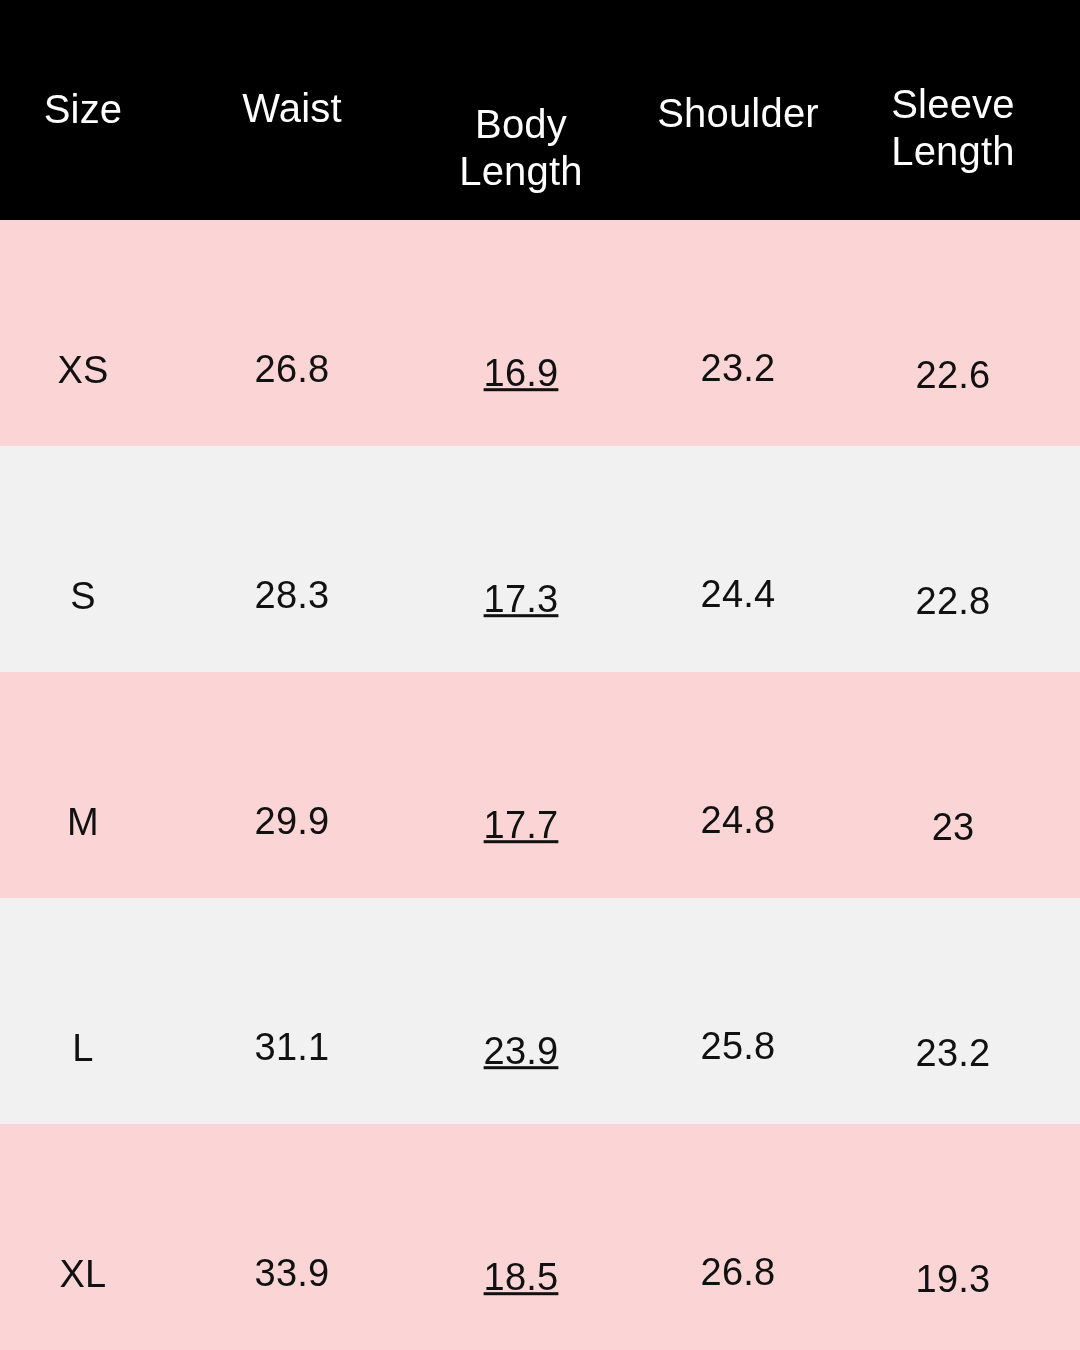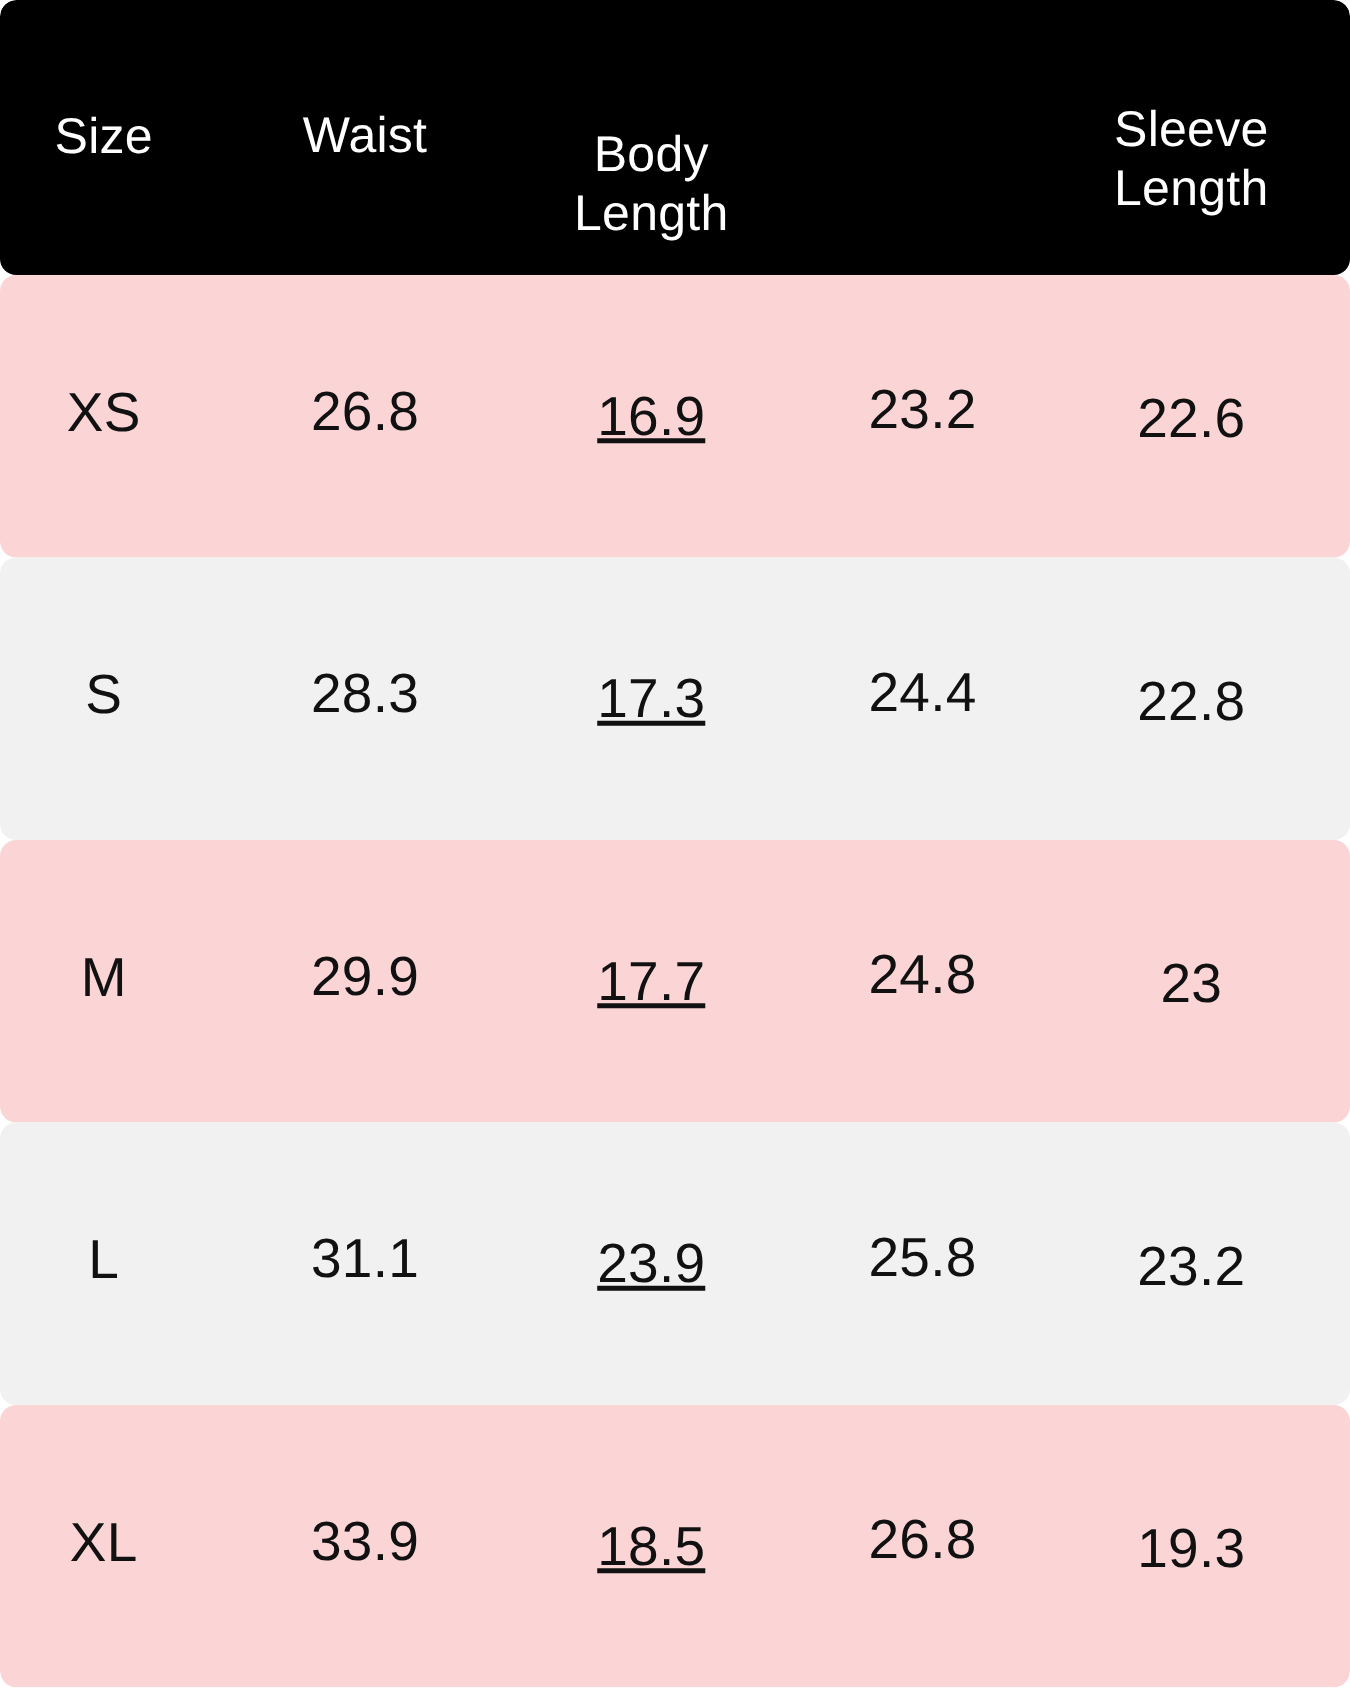--- a/index.html
+++ b/index.html
@@ -1,16 +1,16 @@
 <!DOCTYPE html>
 <html><head>
 <meta charset="utf-8">
 <title>Size Chart</title>
 <style>
-  * { margin: 0; padding: 0; box-sizing: border-box; border-radius: 13px; }
+  * { margin: 0; padding: 0; box-sizing: border-box; }
 
   html, body {
     width: 1080px;
     height: 1350px;
     background: #ffffff;
   }
 
   body {
     font-family: "Liberation Sans", "DejaVu Sans", sans-serif;
     -webkit-font-smoothing: antialiased;
@@ -48,25 +48,26 @@
     display: flex;
     align-items: center;
     position: relative;
   }
 
   .chart-row.tint-pink  { background: #fbd5d6; }
   .chart-row.tint-gray  { background: #f2f1f1; }
 
   .chart-row .cell {
     color: #111111;
-    font-size: 44px;
+    font-size: 38px;
     font-weight: 400;
     line-height: 1.2;
     text-align: center;
     letter-spacing: 0.2px;
+    margin-top: 40px;
   }
 
   
   .cell {
     position: absolute;
     transform: translate(-50%, -50%);
     white-space: pre-line;
   }
 
   .col-1 { left: 83px;  }
@@ -92,20 +93,21 @@
 </head>
 <body>
 
 <div class="size-chart">
 
   <div class="chart-header">
     <div class="cell col-1">Size</div>
     <div class="cell col-2">Waist</div>
     <div class="cell col-3">Body
 Length</div>
+    <div class="cell col-4">Shoulder</div>
     <div class="cell col-5">Sleeve
 Length</div>
   </div>
 
   <div class="chart-row tint-pink">
     <div class="cell col-1">XS</div>
     <div class="cell col-2">26.8</div>
     <div class="cell col-3">16.9</div>
     <div class="cell col-4">23.2</div>
     <div class="cell col-5">22.6</div>

